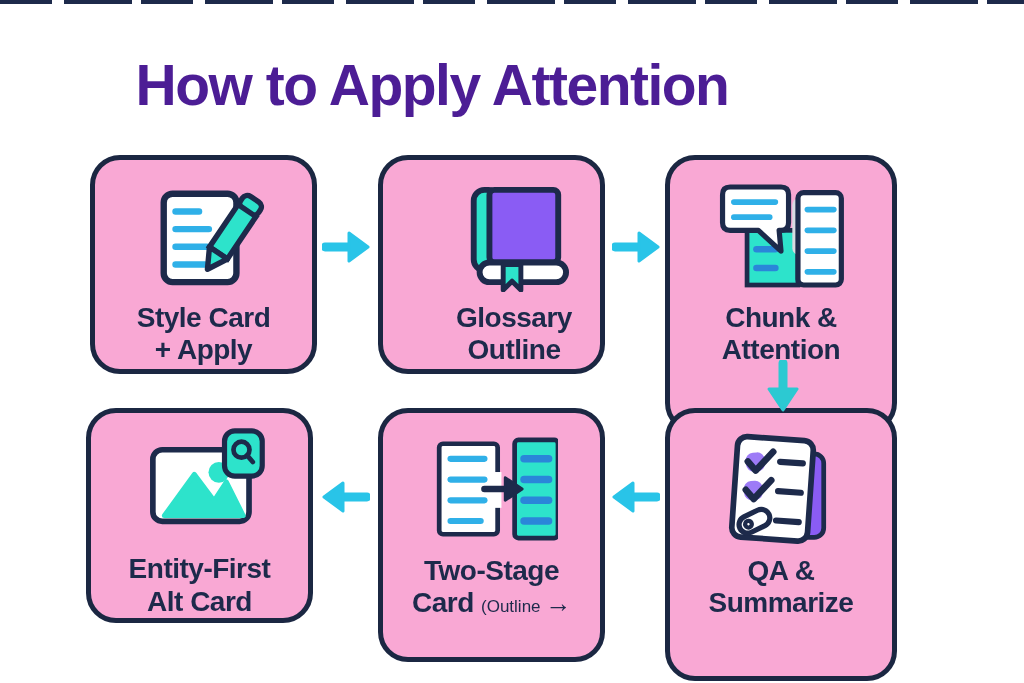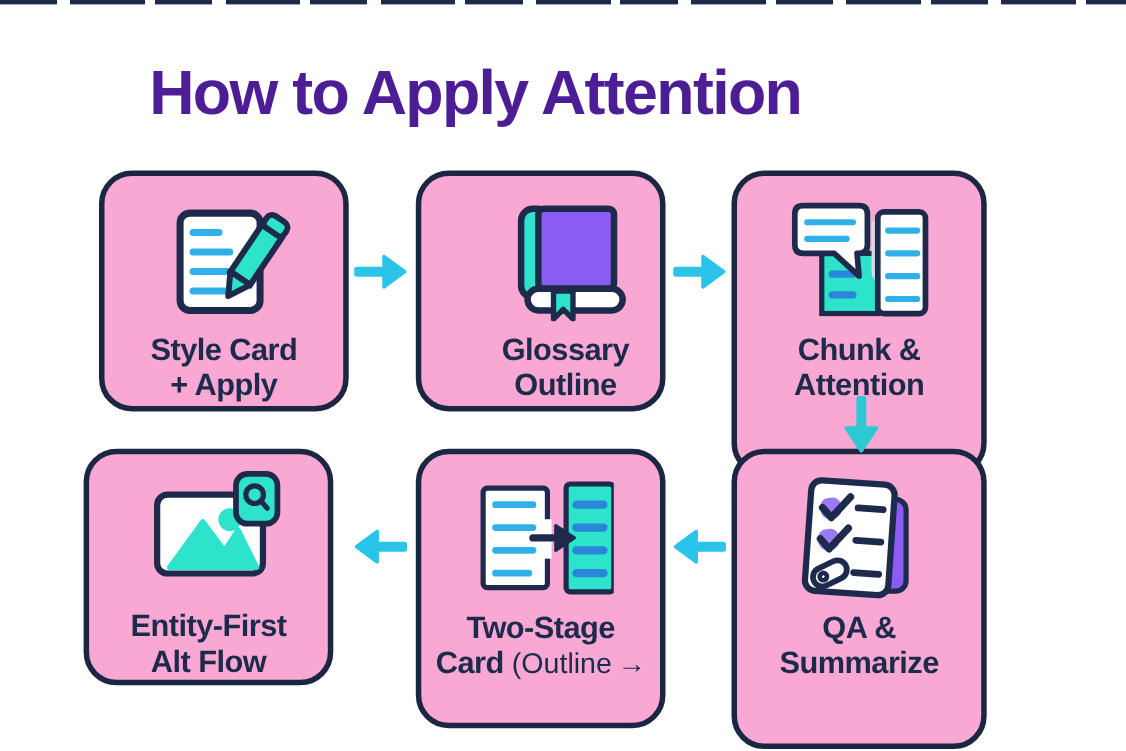--- a/index.html
+++ b/index.html
@@ -16,31 +16,31 @@
     font-size:57px;font-weight:800;color:#4c1d95;letter-spacing:-1.5px;
   }
   .box{
     position:absolute;box-sizing:border-box;background:#f9a8d4;
     border:5px solid #1b2742;border-radius:30px;
     display:flex;flex-direction:column;align-items:center;
   }
   .b1{left:90px;top:155px;width:227px;height:219px;}
   .b2{left:378px;top:155px;width:227px;height:219px;padding-left:45px;}
   .b3{left:665px;top:155px;width:232px;height:278px;}
-  .b6{left:76px;top:408px;width:227px;height:215px;gap:20px;}
+  .b6{left:86px;top:408px;width:227px;height:215px;gap:20px;}
   .b5{left:378px;top:408px;width:227px;height:254px;}
   .b4{left:665px;top:408px;width:232px;height:273px;}
   .icon-slot{
     height:132px;display:flex;align-items:center;justify-content:center;margin-top:10px;
   }
   .label{
     text-align:center;font-size:28px;font-weight:700;line-height:1.16;
     color:#1d2a4b;letter-spacing:-0.5px;margin-top:0;
   }
-  .label .light{font-weight:400;font-size:26px;letter-spacing:0;}
+  .label .light{font-weight:400;font-size:17px;letter-spacing:0;}
   .label .arrow-glyph{font-weight:400;font-size:26px;margin-left:5px;}
   .arrow{position:absolute;z-index:5;}
   .a1{left:322px;top:230px;}
   .a2{left:612px;top:230px;}
   .ad{left:766px;top:360px;}
   .a3{left:612px;top:480px;}
   .a4{left:322px;top:480px;}
 </style>
 </head>
 <body>
@@ -180,21 +180,21 @@
         <path d="M32 98 L64 54 L85 82 L98 62 L116 98 Z" fill="#2de3cb" stroke="#2de3cb" stroke-width="5" stroke-linejoin="round"></path>
         <rect x="96" y="8" width="40" height="48" rx="11" fill="#2de3cb" stroke="#1d2a4b" stroke-width="5.5"></rect>
         <g>
           <circle cx="114" cy="28" r="8.5" fill="none" stroke="#1d2a4b" stroke-width="5"></circle>
           <line x1="120" y1="34" x2="126" y2="41" stroke="#1d2a4b" stroke-width="5" stroke-linecap="round"></line>
         </g>
       </svg>
     </div>
     <div class="label">
       <span>Entity-First</span><br>
-      <span>Alt Flow</span>
+      <span>Alt Card</span>
     </div>
   </div>
 
   <div class="arrow a1">
     <svg width="48" height="34" viewBox="0 0 48 34">
       <line x1="3" y1="17" x2="30" y2="17" stroke="#29c4e8" stroke-width="9" stroke-linecap="round"></line>
       <path d="M27 3 L46 17 L27 31 Z" fill="#29c4e8" stroke="#29c4e8" stroke-width="3" stroke-linejoin="round"></path>
     </svg>
   </div>
   <div class="arrow a2">

